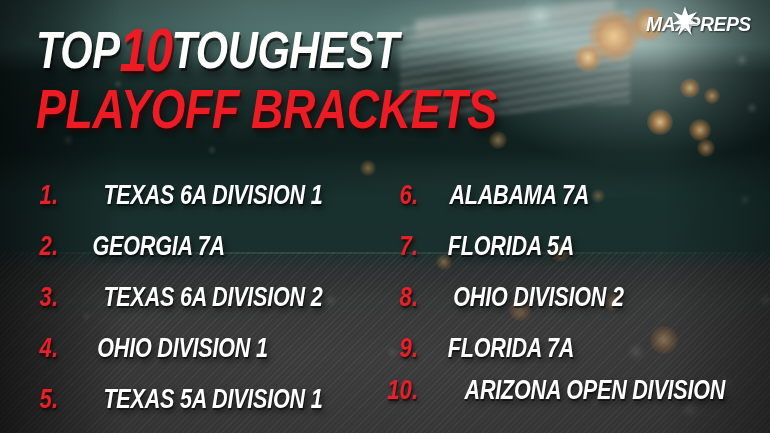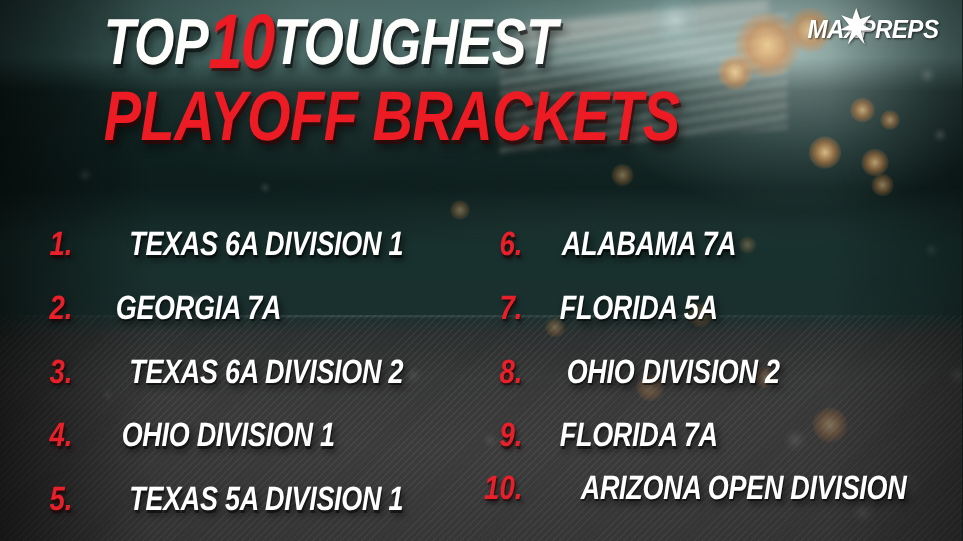--- a/index.html
+++ b/index.html
@@ -102,23 +102,22 @@
     background: radial-gradient(circle, rgba(225,250,250,0.85) 0%, rgba(160,215,215,0.35) 45%, rgba(120,190,190,0.0) 80%);
   }
   .bokeh.dim {
     background: radial-gradient(circle, rgba(255,255,255,0.40) 0%, rgba(200,220,215,0.12) 50%, rgba(0,0,0,0) 80%);
   }
 
   
   .title-block {
     position: absolute;
     left: 36px;
-    top: 4px;
+    top: 20px;
     z-index: 20;
-    margin-left: 47px;
   }
   .title-line {
     display: block;
     font-family: "Liberation Sans", sans-serif;
     font-weight: 700;
     font-style: italic;
     line-height: 0.96;
     white-space: nowrap;
     letter-spacing: -0.5px;
   }

